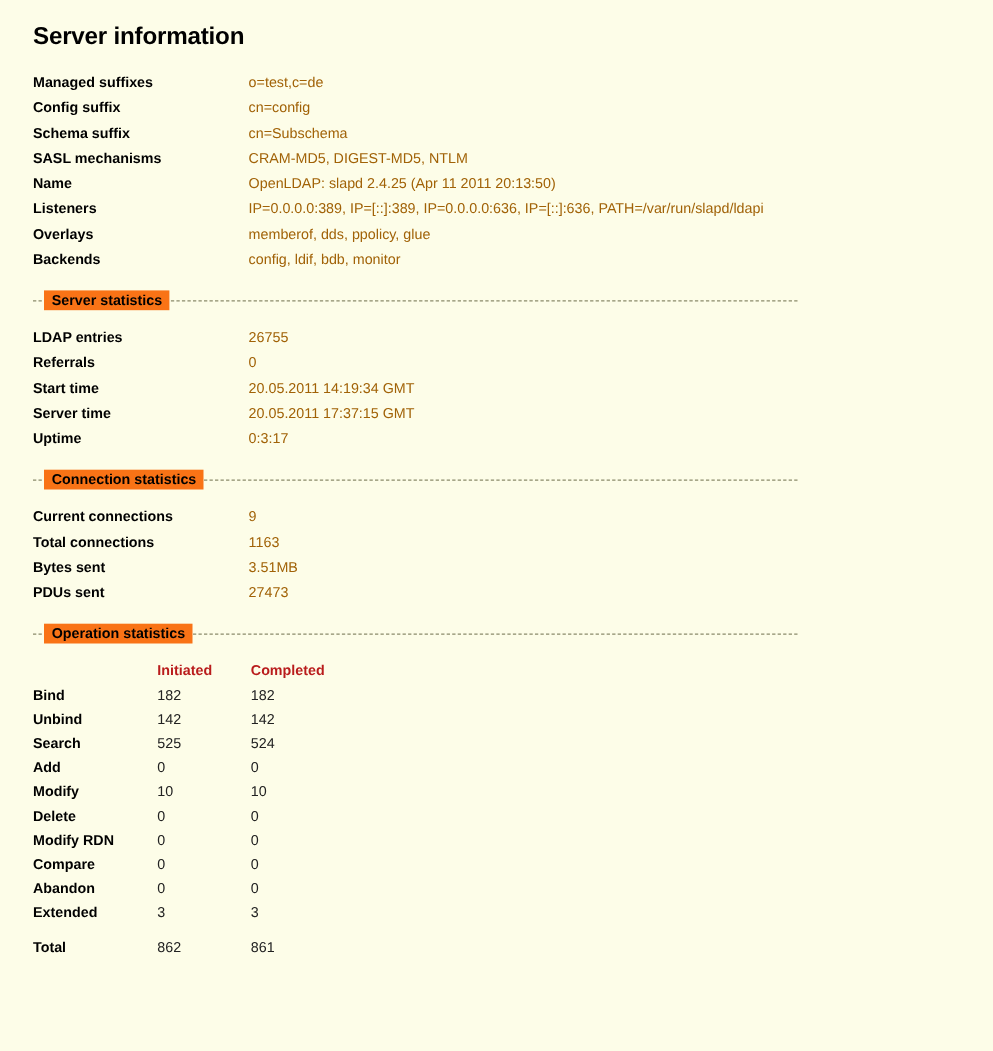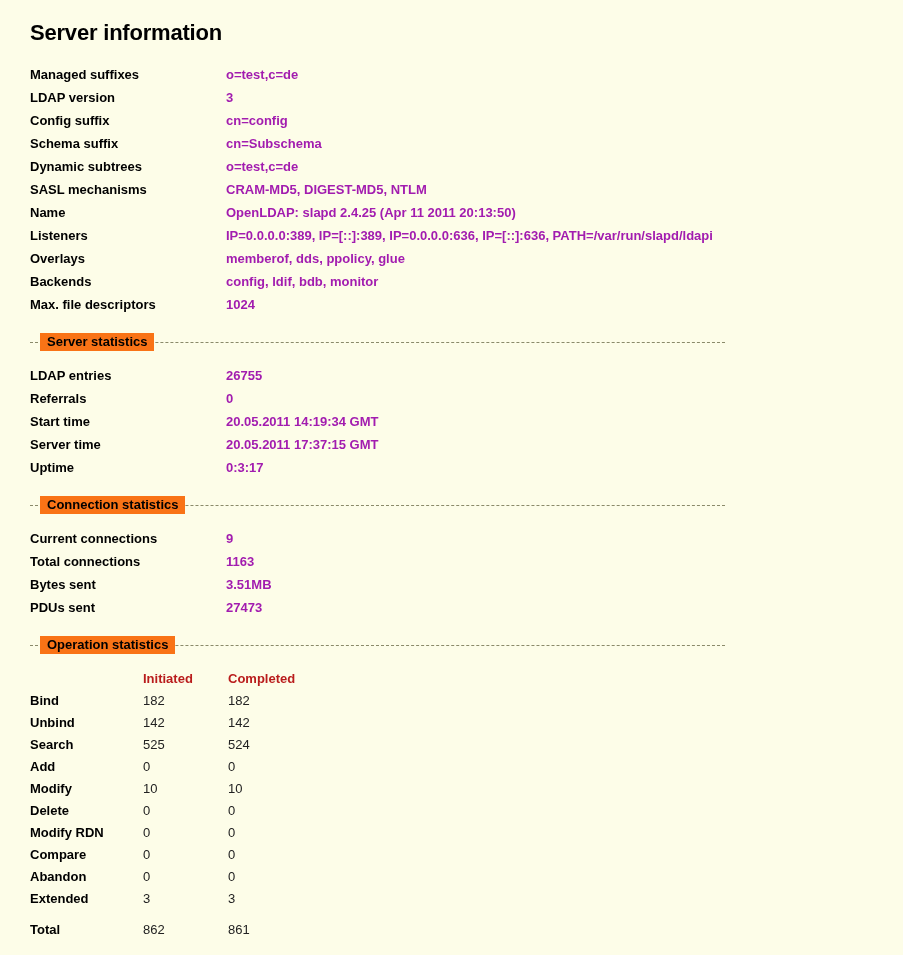--- a/index.html
+++ b/index.html
@@ -36,22 +36,22 @@
     font-size: 13px;
     line-height: 13px;
     white-space: nowrap;
   }
   table.kv td.k {
     font-weight: bold;
     padding-right: 28px;
     width: 168px;
   }
   table.kv td.v {
-    font-weight: bold;
-    color: #a21caf;
+    font-weight: normal;
+    color: #a16207;
   }
   .section {
     margin: 12px 0 10px 0;
     position: relative;
     height: 18px;
   }
   .section .rule {
     position: absolute;
     left: 2px;
     right: 198px;
@@ -106,58 +106,46 @@
 
   <h1 class="page-title">Server information</h1>
 
   <table class="kv">
     <tbody>
       <tr>
         <td class="k">Managed suffixes</td>
         <td class="v">o=test,c=de</td>
       </tr>
       <tr>
-        <td class="k">LDAP version</td>
-        <td class="v">3</td>
-      </tr>
-      <tr>
         <td class="k">Config suffix</td>
         <td class="v">cn=config</td>
       </tr>
       <tr>
         <td class="k">Schema suffix</td>
         <td class="v">cn=Subschema</td>
       </tr>
       <tr>
-        <td class="k">Dynamic subtrees</td>
-        <td class="v">o=test,c=de</td>
-      </tr>
-      <tr>
         <td class="k">SASL mechanisms</td>
         <td class="v">CRAM-MD5, DIGEST-MD5, NTLM</td>
       </tr>
       <tr>
         <td class="k">Name</td>
         <td class="v">OpenLDAP: slapd 2.4.25 (Apr 11 2011 20:13:50)</td>
       </tr>
       <tr>
         <td class="k">Listeners</td>
         <td class="v">IP=0.0.0.0:389, IP=[::]:389, IP=0.0.0.0:636, IP=[::]:636, PATH=/var/run/slapd/ldapi</td>
       </tr>
       <tr>
         <td class="k">Overlays</td>
         <td class="v">memberof, dds, ppolicy, glue</td>
       </tr>
       <tr>
         <td class="k">Backends</td>
         <td class="v">config, ldif, bdb, monitor</td>
-      </tr>
-      <tr>
-        <td class="k">Max. file descriptors</td>
-        <td class="v">1024</td>
       </tr>
     </tbody>
   </table>
 
   <div class="section">
     <div class="rule"></div>
     <span class="lbl">Server statistics</span>
   </div>
   <div class="section-gap"></div>
 

